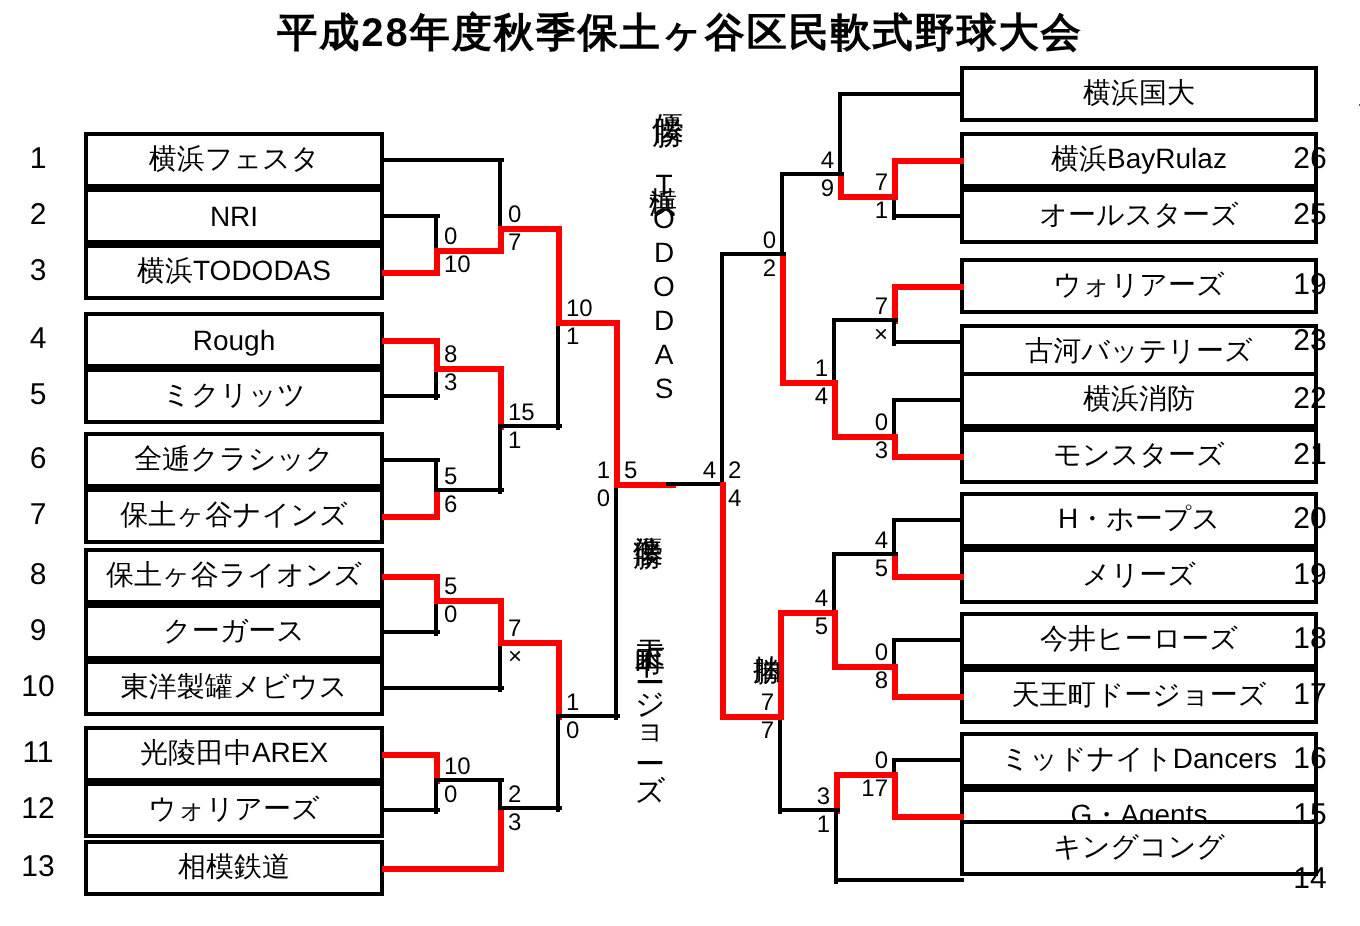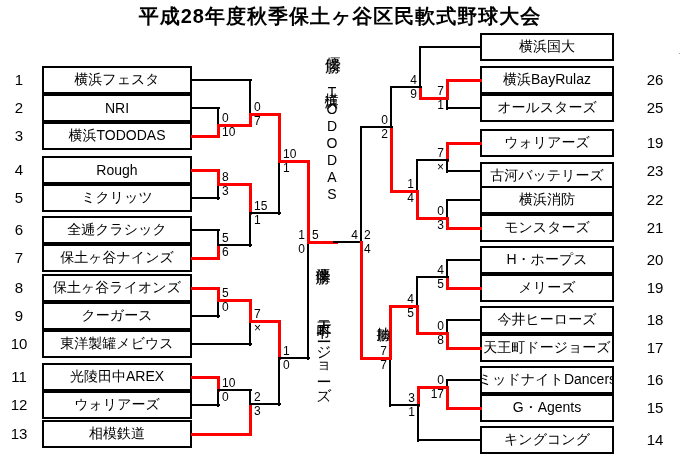--- a/index.html
+++ b/index.html
@@ -9,21 +9,21 @@
   }
   .title{
     position:absolute;top:3px;left:0;width:680px;text-align:center;
     font-size:20px;font-weight:600;letter-spacing:1px;white-space:nowrap;
   }
   .teambox{
     position:absolute;width:150px;height:28px;box-sizing:border-box;
     border:2px solid #000;background:#fff;display:flex;align-items:center;justify-content:center;
     font-size:14px;white-space:nowrap;overflow:hidden;
   }
-  .teambox.right{width:134px;}
+  .teambox.right{width:179px;}
   .seednum{
     position:absolute;width:34px;height:16px;line-height:16px;text-align:center;font-size:15px;
   }
   .seg{position:absolute;}
   .seg.h2{height:2px;background:#000;}
   .seg.v2{width:2px;background:#000;}
   .seg.h3{height:3px;}
   .seg.v3{width:3px;}
   .score{
     position:absolute;height:12px;line-height:12px;font-size:12px;white-space:nowrap;
@@ -86,21 +86,21 @@
       <div class="teambox right" style="left: 480px; top: 274px;">メリーズ</div>
       <div class="seednum" style="left: 638px; top: 280px;">19</div>
       <div class="teambox right" style="left: 480px; top: 306px;">今井ヒーローズ</div>
       <div class="seednum" style="left: 638px; top: 312px;">18</div>
       <div class="teambox right" style="left: 480px; top: 334px;">天王町ドージョーズ</div>
       <div class="seednum" style="left: 638px; top: 340px;">17</div>
       <div class="teambox right" style="left: 480px; top: 366px;">ミッドナイトDancers</div>
       <div class="seednum" style="left: 638px; top: 372px; text-align: center;">16</div>
       <div class="teambox right" style="left: 480px; top: 394px;">G・Agents</div>
       <div class="seednum" style="left: 638px; top: 400px;">15</div>
-      <div class="teambox right" style="left: 480px; top: 426px;">キングコング</div>
+      <div class="teambox right" style="left: 480px; top: 410px;">キングコング</div>
       <div class="seednum" style="left: 638px; top: 432px;">14</div>
       <div class="seg h2" style="background: rgb(0, 0, 0); left: 191px; top: 79px; width: 61px; height: 2px;"></div>
       <div class="seg v2" style="background: rgb(0, 0, 0); left: 249px; top: 79px; height: 37px; width: 2px;"></div>
       <div class="seg h2" style="background: rgb(0, 0, 0); left: 191px; top: 107px; width: 29px; height: 2px;"></div>
       <div class="seg v2" style="background: rgb(0, 0, 0); left: 217px; top: 107px; height: 20px; width: 2px;"></div>
       <div class="seg h3" style="background: rgb(255, 0, 0); left: 191px; top: 134.5px; width: 29px; height: 3px;"></div>
       <div class="seg v3" style="background: rgb(255, 0, 0); left: 216.5px; top: 124px; height: 14px; width: 3px;"></div>
       <div class="seg h3" style="background: rgb(255, 0, 0); left: 217px; top: 123.5px; width: 35px; height: 3px;"></div>
       <div class="seg v3" style="background: rgb(255, 0, 0); left: 248.5px; top: 113px; height: 14px; width: 3px;"></div>
       <div class="seg h3" style="background: rgb(255, 0, 0); left: 249px; top: 112.5px; width: 32px; height: 3px;"></div>

